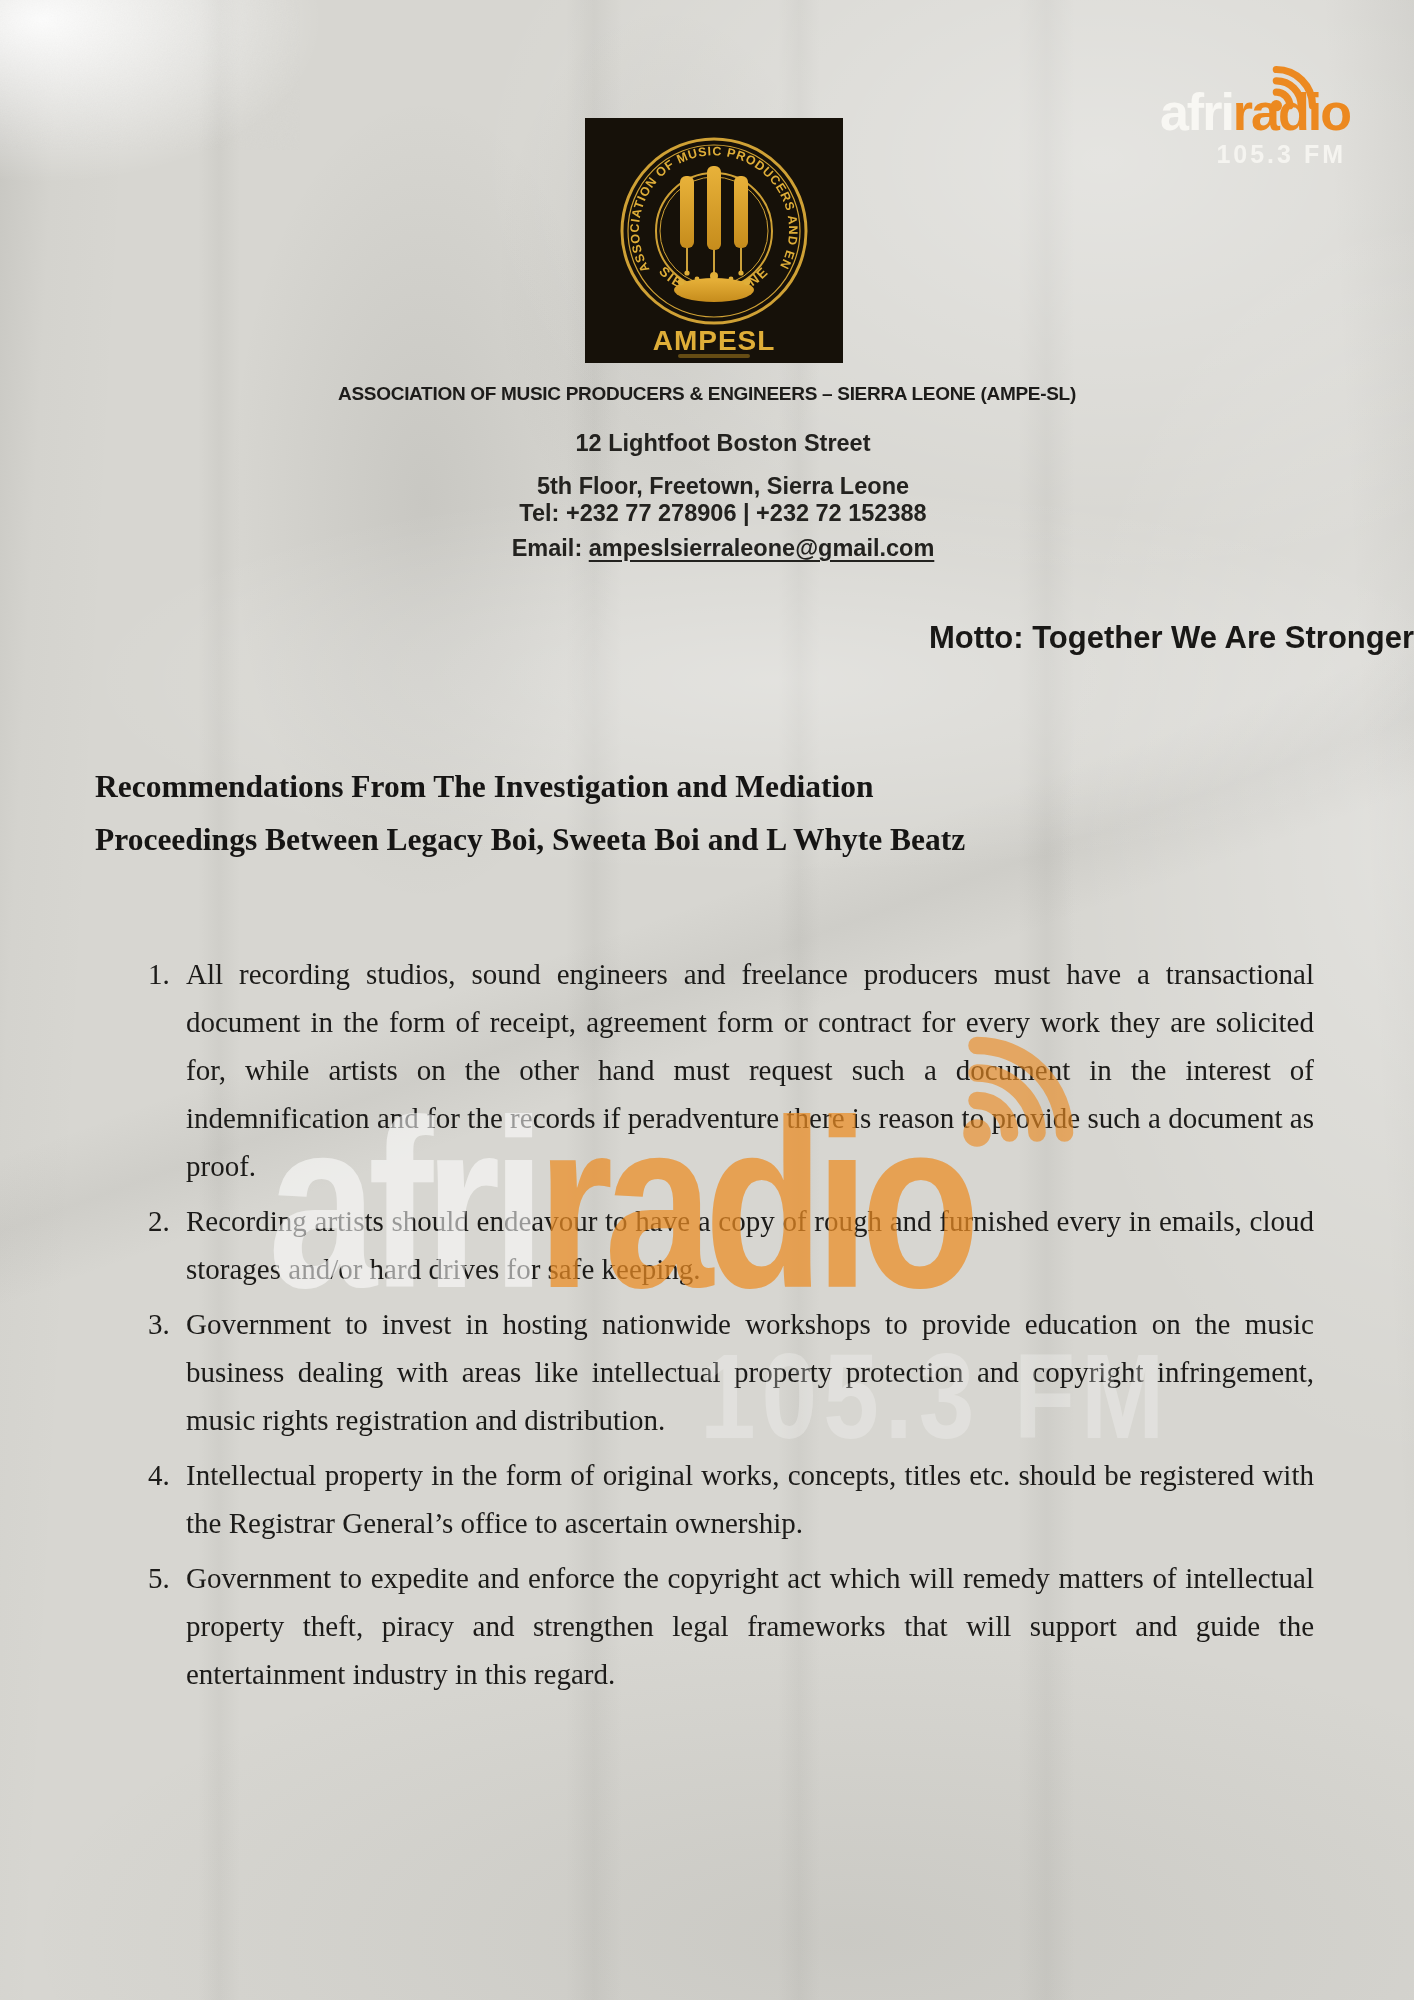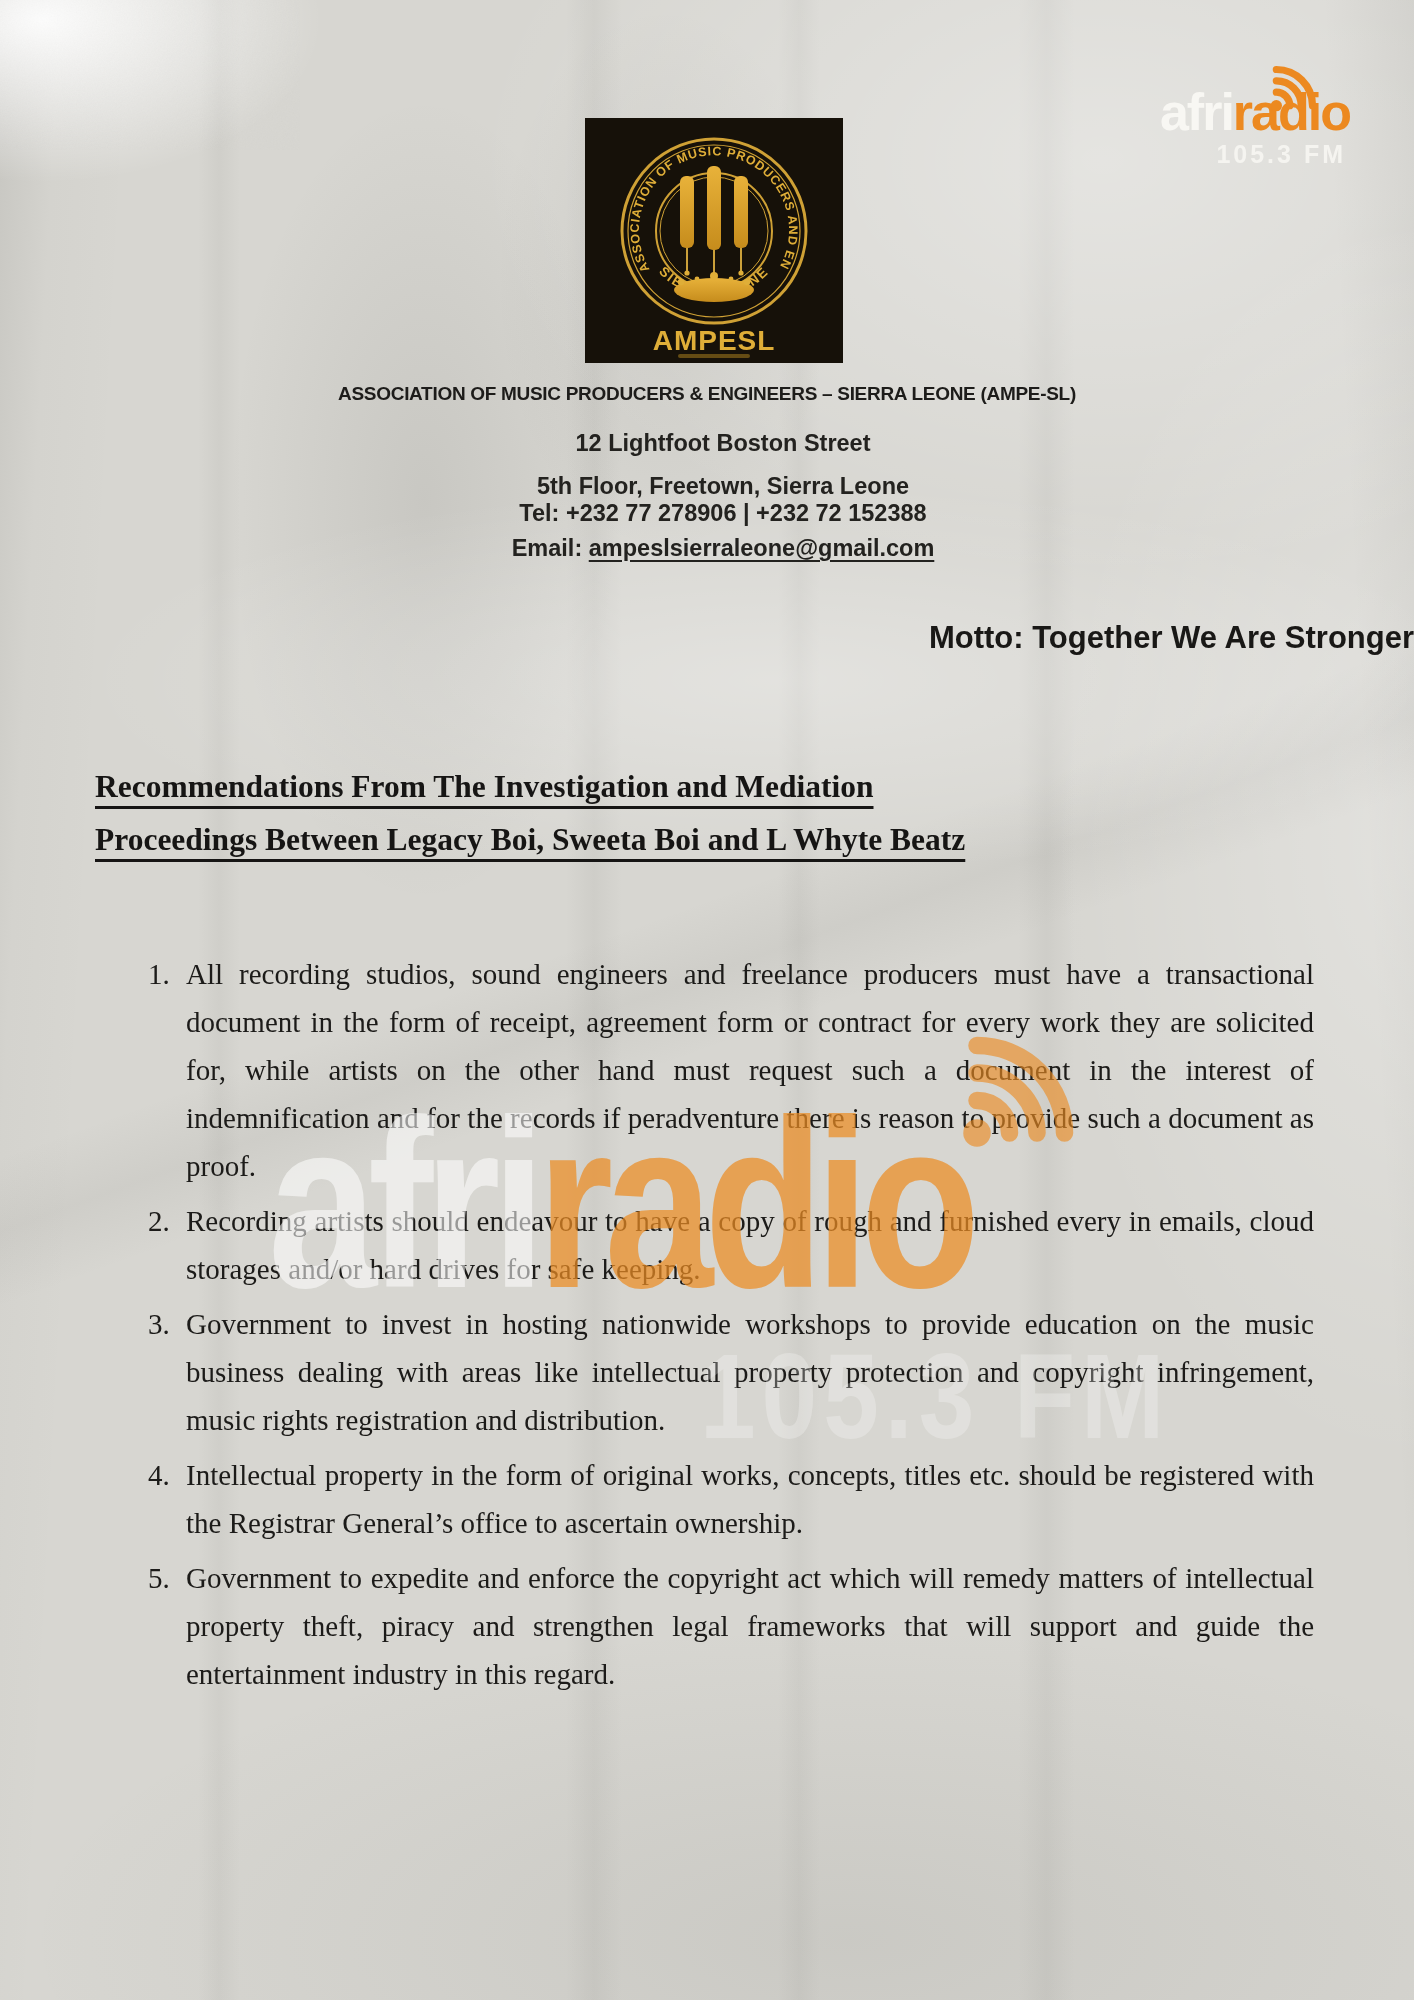--- a/index.html
+++ b/index.html
@@ -44,21 +44,21 @@
   .addr{position:absolute;left:16px;width:100%;text-align:center;z-index:2;
     font-weight:bold;font-size:23.5px;color:#23221f;}
   .addr.a1{top:430px;} .addr.a2{top:465px;margin-top:8px;} .addr.a3{top:500px;} .addr.a4{top:535px;}
   .addr .email{text-decoration:underline;text-underline-offset:4px;}
   .motto{position:absolute;top:620px;left:0;width:100%;text-align:right;z-index:2;
     font-weight:bold;font-size:31px;color:#191816;}
   
   .doc-title{position:absolute;top:760px;left:95px;right:90px;z-index:2;
     font-family:"Liberation Serif",serif;font-weight:bold;font-size:31.5px;color:#161514;
     line-height:53px;}
-  .doc-title span{text-decoration:underline;text-decoration-thickness:3px;text-underline-offset:9px;}
+  .doc-title span{text-decoration-thickness:3px;text-underline-offset:9px;}
   .rec-list{position:absolute;top:950px;left:148px;width:1166px;z-index:2;
     font-family:"Liberation Serif",serif;font-size:29px;color:#1c1b19;}
   .rec-item{display:flex;margin-bottom:7px;}
   .rec-num{width:38px;flex:0 0 38px;line-height:48px;}
   .rec-txt{flex:1;text-align:justify;line-height:48px;}
   
   .wm{position:absolute;z-index:3;pointer-events:none;}
   .wm-word{left:268px;top:1086px;font-weight:bold;font-size:196px;letter-spacing:-9px;
     line-height:1;transform:scaleY(1.22);transform-origin:top left;white-space:nowrap;}
   .wm-word .w1{color:rgba(255,255,255,0.55);}

